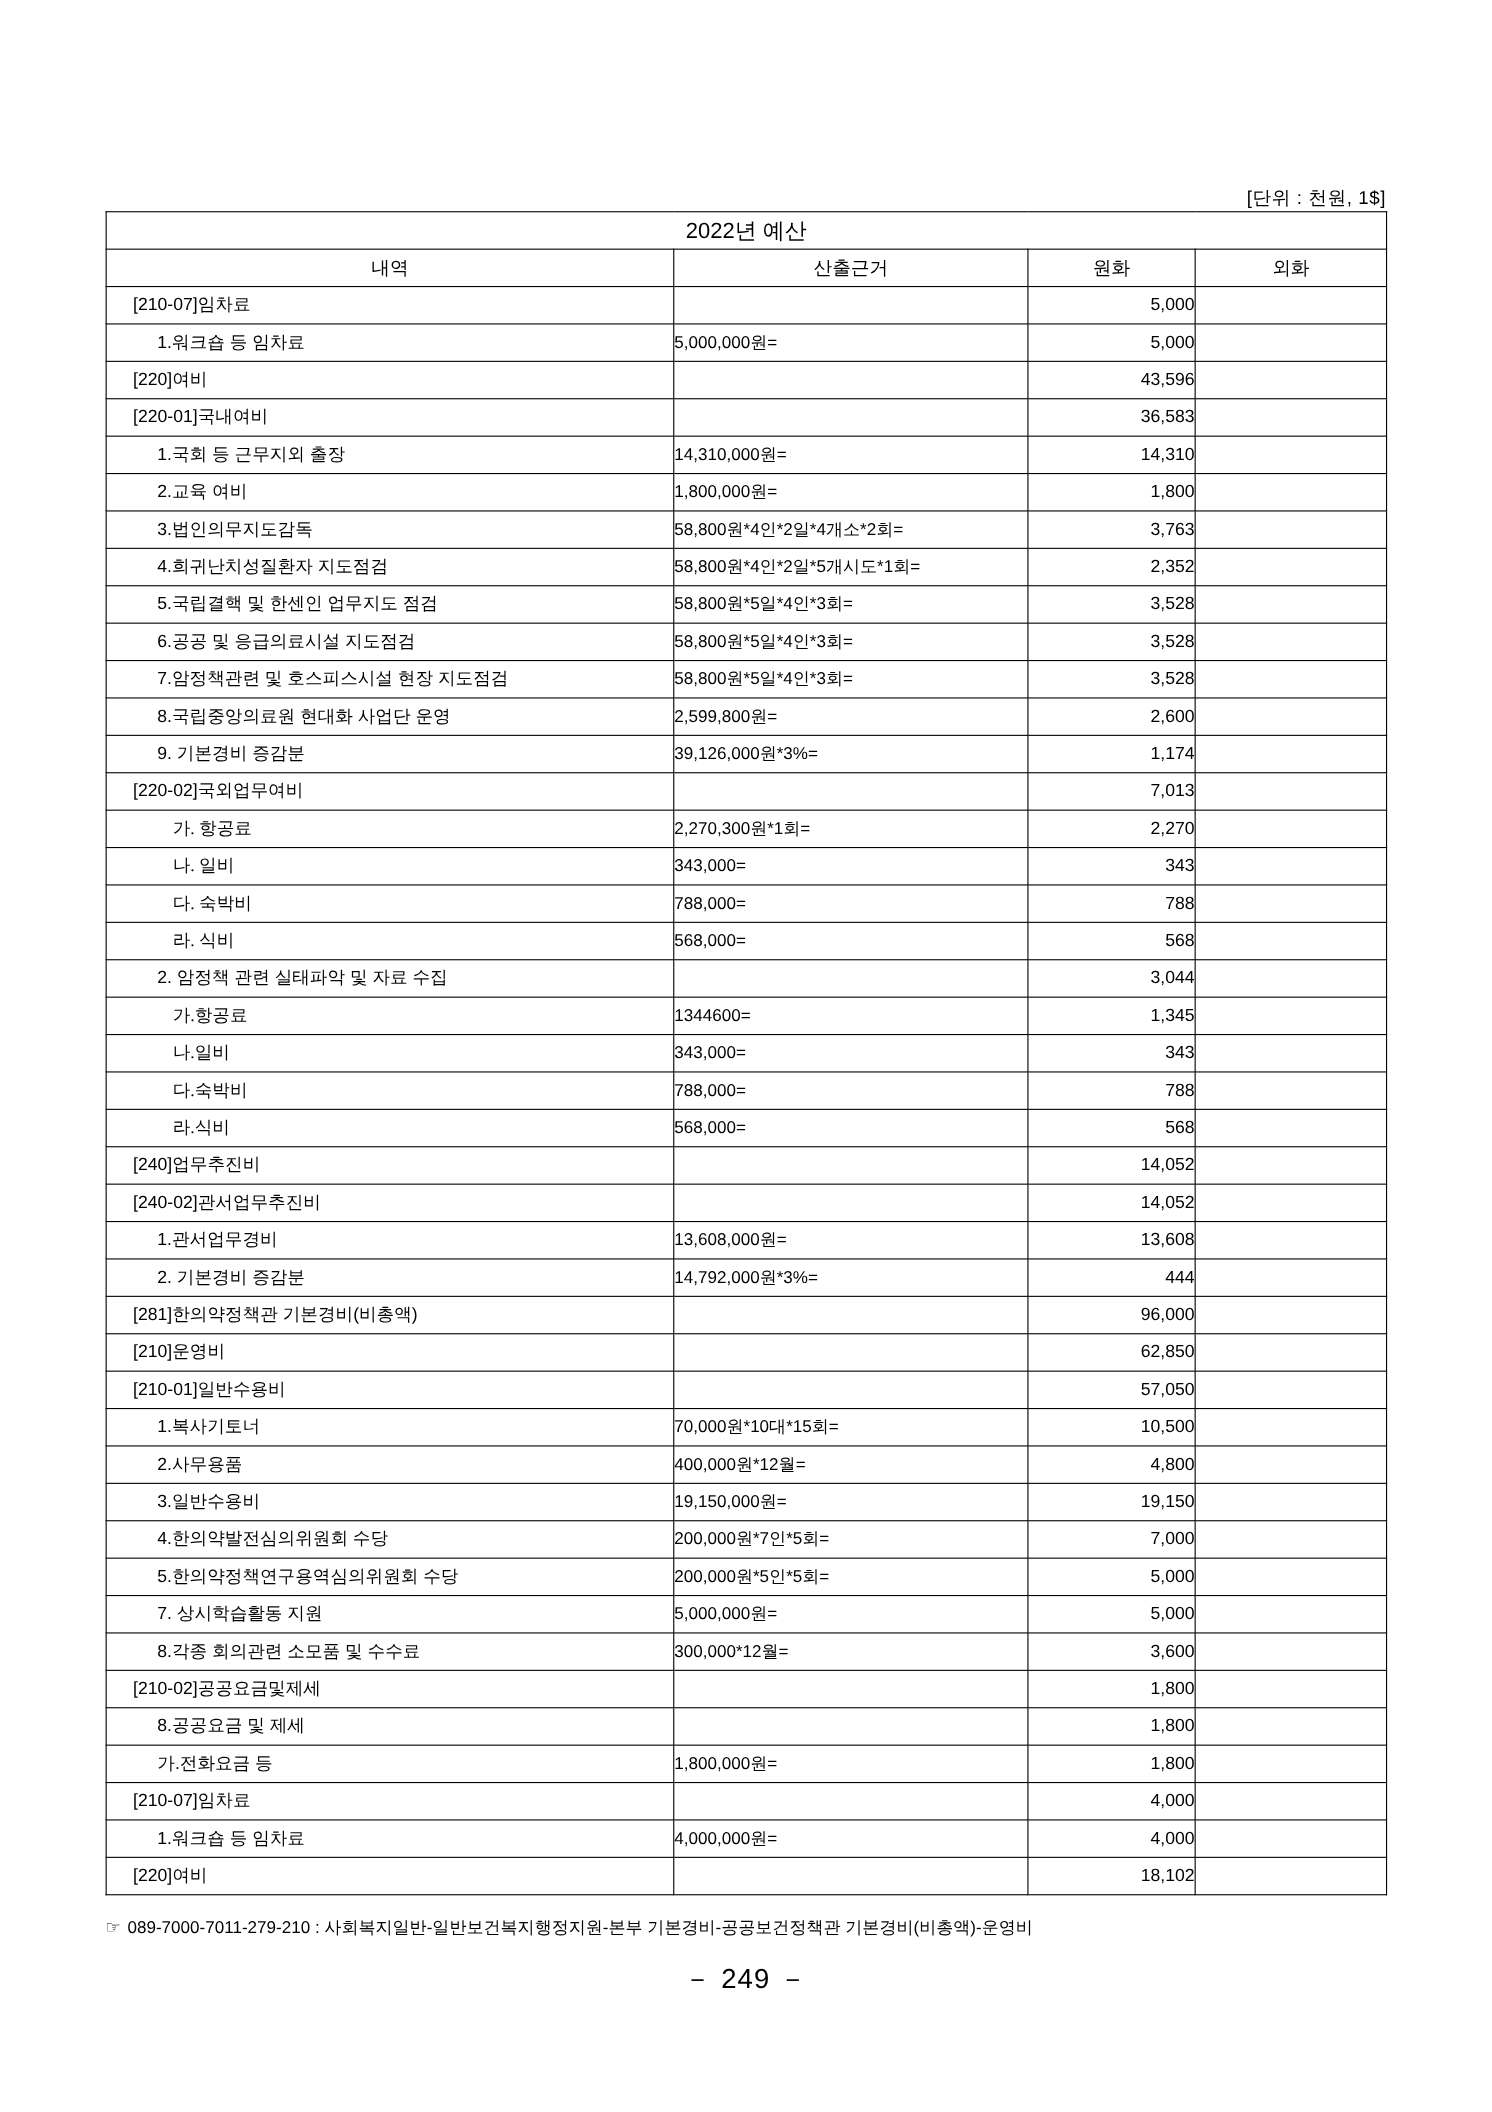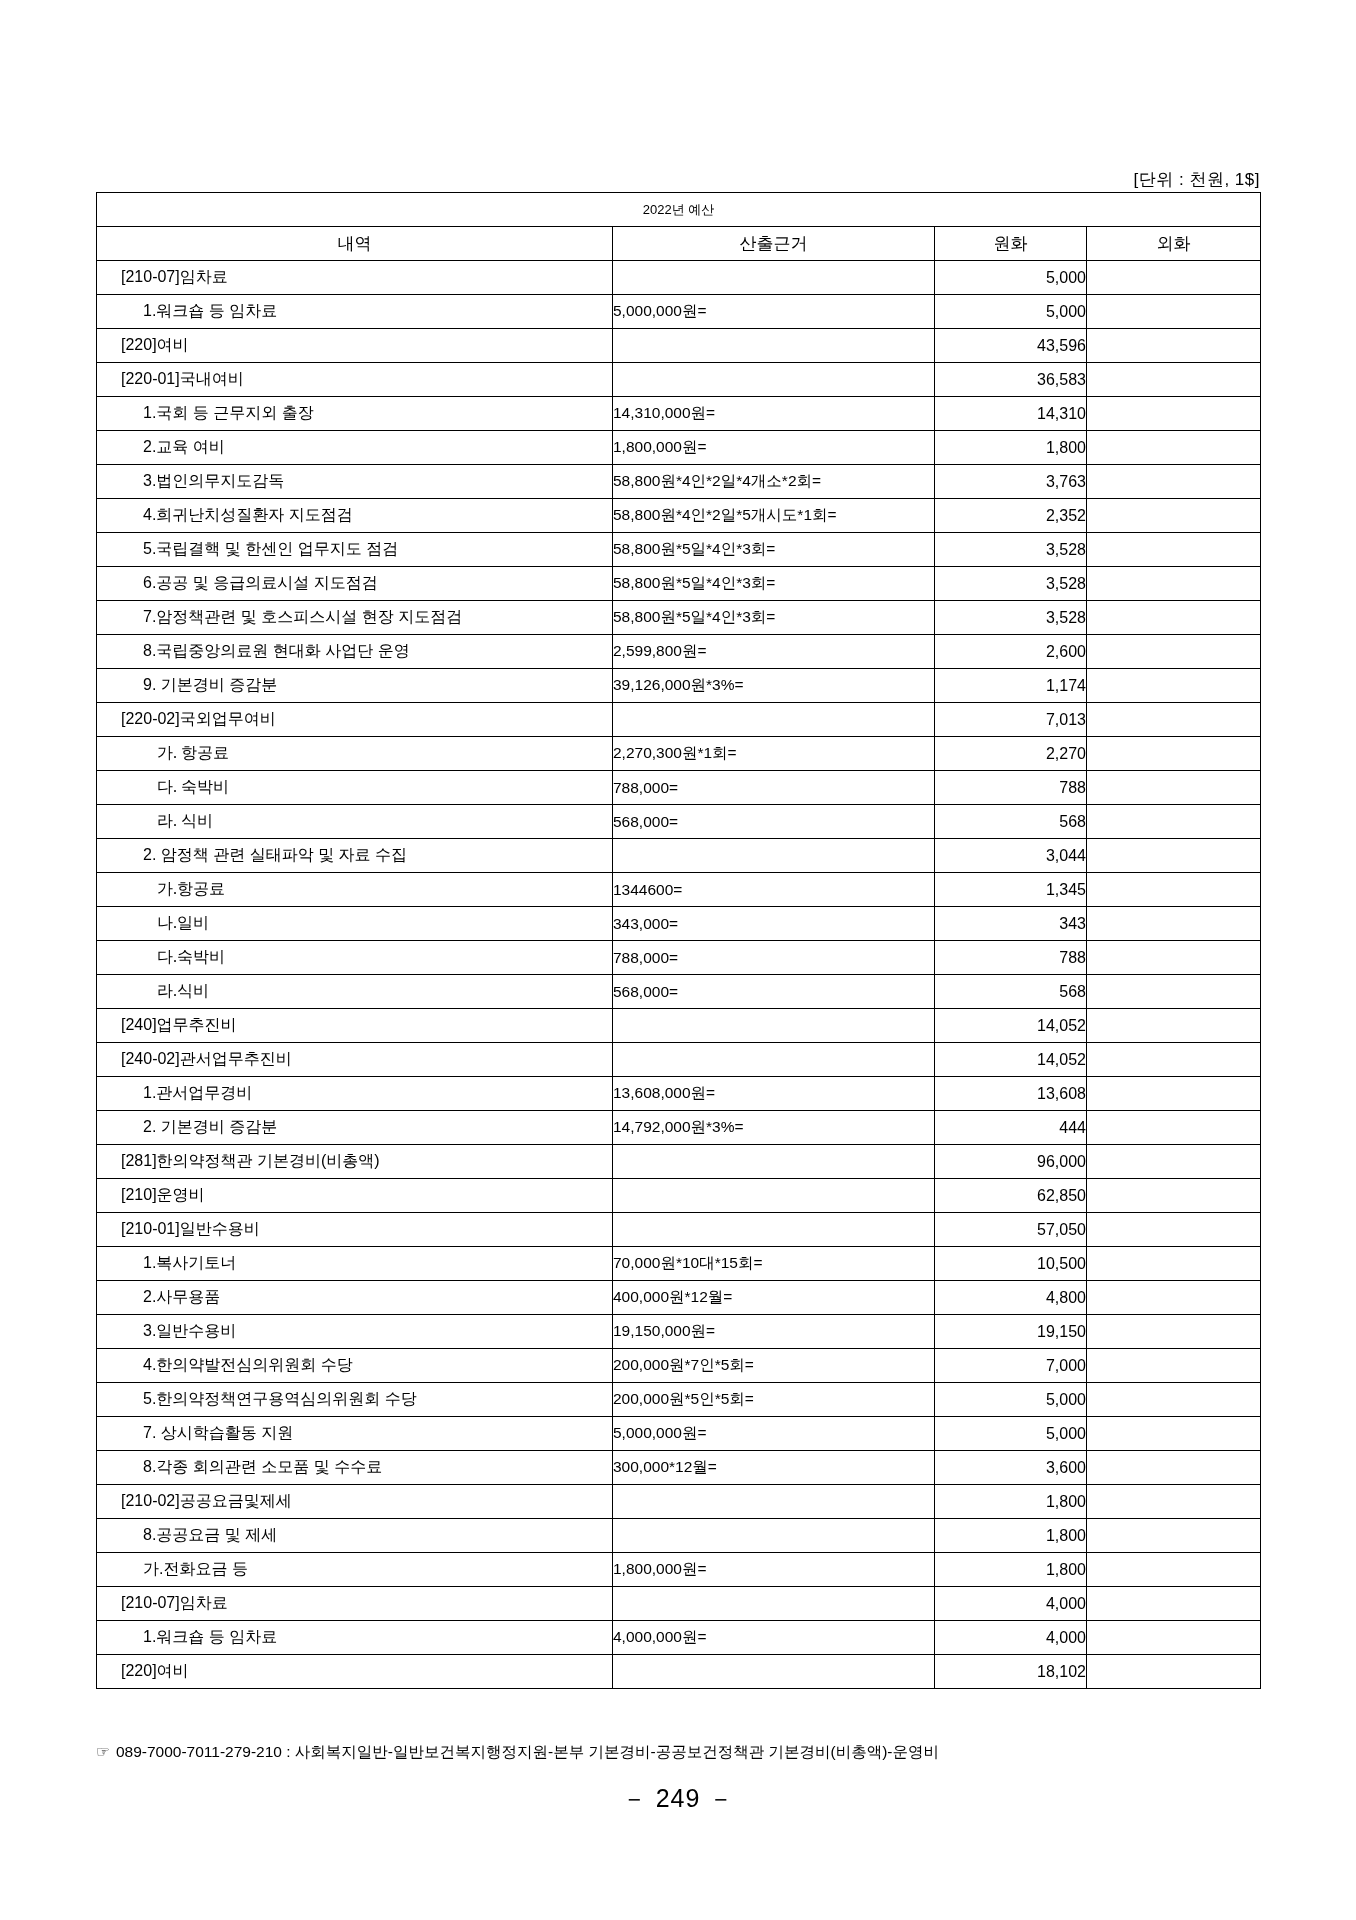--- a/index.html
+++ b/index.html
@@ -49,21 +49,21 @@
     white-space: nowrap;
   }
   .c-item   { width: 516px; }
   .c-basis  { width: 322px; }
   .c-krw    { width: 152px; }
   .c-fx     { width: 174px; }
 
   .title-row td {
     text-align: center;
     height: 38px;
-    font-size: 13px;
+    font-size: 20px;
   }
   .head-row td {
     text-align: center;
     height: 38px;
     font-size: 17px;
   }
   .cell-item {
     padding-left: 20px;
     font-size: 16px;
   }
@@ -209,20 +209,26 @@
           <td class="cell-num">7,013</td>
           <td class="cell-num"></td>
         </tr>
         <tr>
           <td class="cell-item lvl3">가.  항공료</td>
           <td class="cell-basis">2,270,300원*1회=</td>
           <td class="cell-num">2,270</td>
           <td class="cell-num"></td>
         </tr>
         <tr>
+          <td class="cell-item lvl3">나.  일비</td>
+          <td class="cell-basis">343,000=</td>
+          <td class="cell-num">343</td>
+          <td class="cell-num"></td>
+        </tr>
+        <tr>
           <td class="cell-item lvl3">다.  숙박비</td>
           <td class="cell-basis">788,000=</td>
           <td class="cell-num">788</td>
           <td class="cell-num"></td>
         </tr>
         <tr>
           <td class="cell-item lvl3">라.  식비</td>
           <td class="cell-basis">568,000=</td>
           <td class="cell-num">568</td>
           <td class="cell-num"></td>

